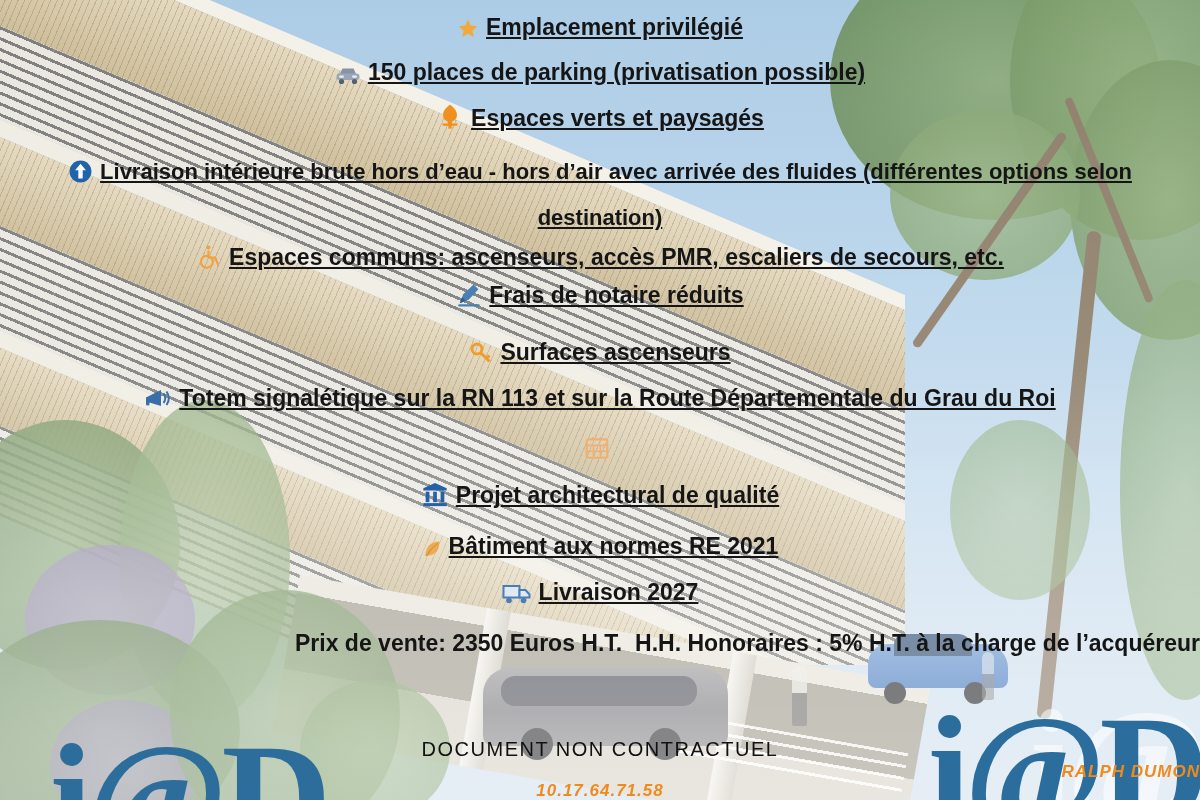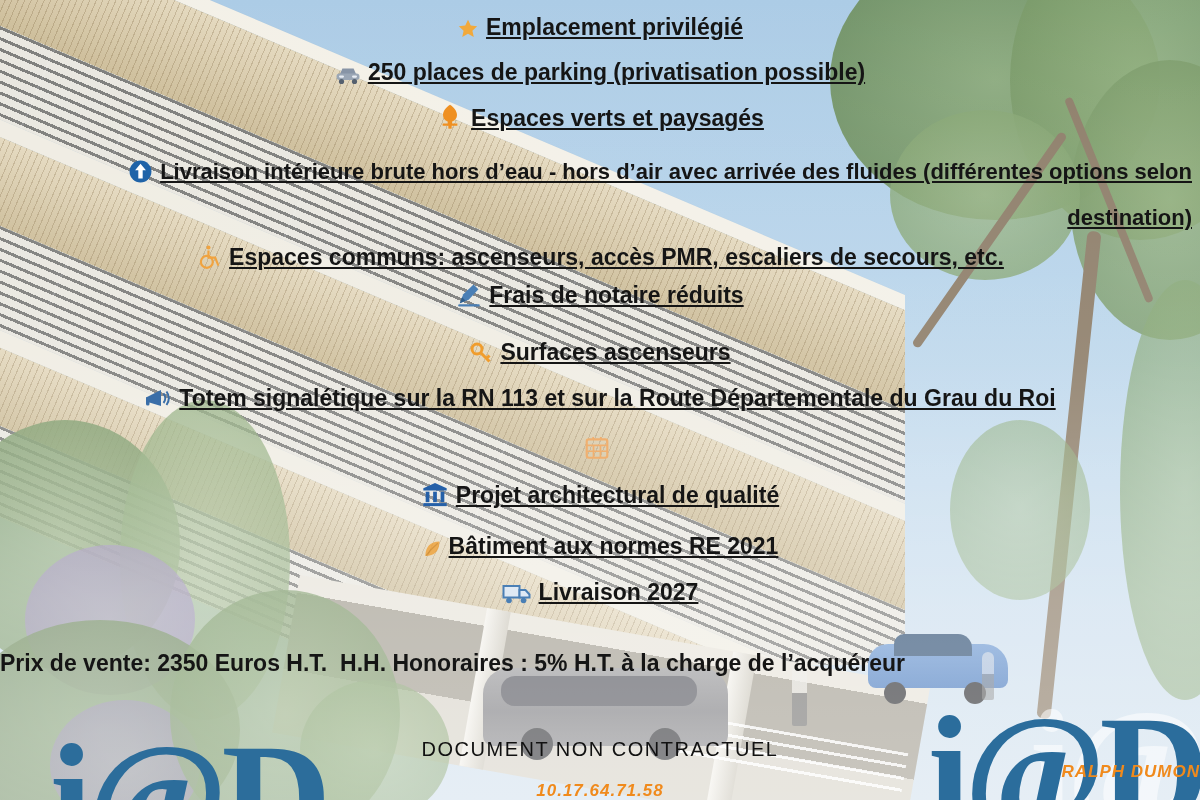--- a/index.html
+++ b/index.html
@@ -48,23 +48,23 @@
   .iad{position:absolute;font-family:"Liberation Serif",serif;font-weight:700;
        font-size:152px;line-height:1;letter-spacing:-6px;z-index:5;}
   #logo-left{left:50px;top:722px;color:#2c6d9b;}
   #logo-right-white{left:1030px;top:688px;color:rgba(255,255,255,.55);z-index:4;}
   #logo-right{left:928px;top:694px;color:#2b6d9c;}
   
   .row{position:absolute;left:0;width:100%;text-align:center;z-index:10;
        font-weight:700;font-size:23px;color:#151515;line-height:30px;text-decoration:underline;}
   .row .ic{display:inline-block;vertical-align:-5px;margin-right:7px;}
   .row .ic svg{display:inline-block;}
-  .row.wide{left:8px;width:1184px;font-size:22px;line-height:41px;text-align:right;}
-  .price{position:absolute;left:0;top:630px;width:100%;text-align:left;z-index:10;
-         font-weight:700;font-size:23px;color:#151515;white-space:pre-wrap;margin-top:20px;}
+  .row.wide{left:8px;width:1184px;font-size:22px;line-height:41px;}
+  .price{position:absolute;left:0;top:630px;width:100%;text-align:right;z-index:10;
+         font-weight:700;font-size:23px;color:#151515;white-space:pre-wrap;}
   .disclaimer{position:absolute;left:0;top:738px;width:100%;text-align:center;z-index:10;
               font-weight:400;font-size:20px;letter-spacing:1.5px;color:#111;}
   .agent{position:absolute;left:0;top:762px;width:100%;text-align:right;z-index:10;
          font-weight:700;font-style:italic;font-size:17px;letter-spacing:1px;color:#f08a1c;}
   .phone{position:absolute;left:0;top:781px;width:100%;text-align:center;z-index:10;
          font-weight:700;font-style:italic;font-size:17px;letter-spacing:1px;color:#f08a1c;}
 </style>
 </head>
 <body>
 
@@ -136,21 +136,21 @@
   </div>
 
   <div class="row" style="top:57px">
     <span class="ic"><svg width="26" height="19" viewBox="0 0 26 19">
           <path fill="#8794a6" d="M5 8l2.4-5.4h11.2L21 8z"></path>
           <rect x="1.5" y="7.5" width="23" height="6.5" rx="3" fill="#9aa6b5"></rect>
           <rect x="4" y="9.5" width="5" height="2.2" rx="1.1" fill="#e8edf4"></rect>
           <rect x="17" y="9.5" width="5" height="2.2" rx="1.1" fill="#e8edf4"></rect>
           <circle cx="6.5" cy="15.5" r="2.6" fill="#55606e"></circle>
           <circle cx="19.5" cy="15.5" r="2.6" fill="#55606e"></circle>
-        </svg></span><span>250 places de parking (privatisation possible)</span>
+        </svg></span><span>150 places de parking (privatisation possible)</span>
   </div>
 
   <div class="row" style="top:103px">
     <span class="ic"><svg width="28" height="28" viewBox="0 0 24 24">
           <path fill="#ef9021" d="M12 1.5c3.6 2.3 6 5.6 6 8.8 0 2.6-1.6 4.8-4.2 5.6v1.6h4.5v2H5.7v-2h4.3v-1.6C7.5 15.1 6 12.9 6 10.3c0-3.2 2.4-6.5 6-8.8z"></path>
           <rect x="10.6" y="13" width="2.8" height="9" fill="#ef9021"></rect>
         </svg></span><span>Espaces verts et paysagés</span>
   </div>
 
   <div class="row wide" style="top:151px">

